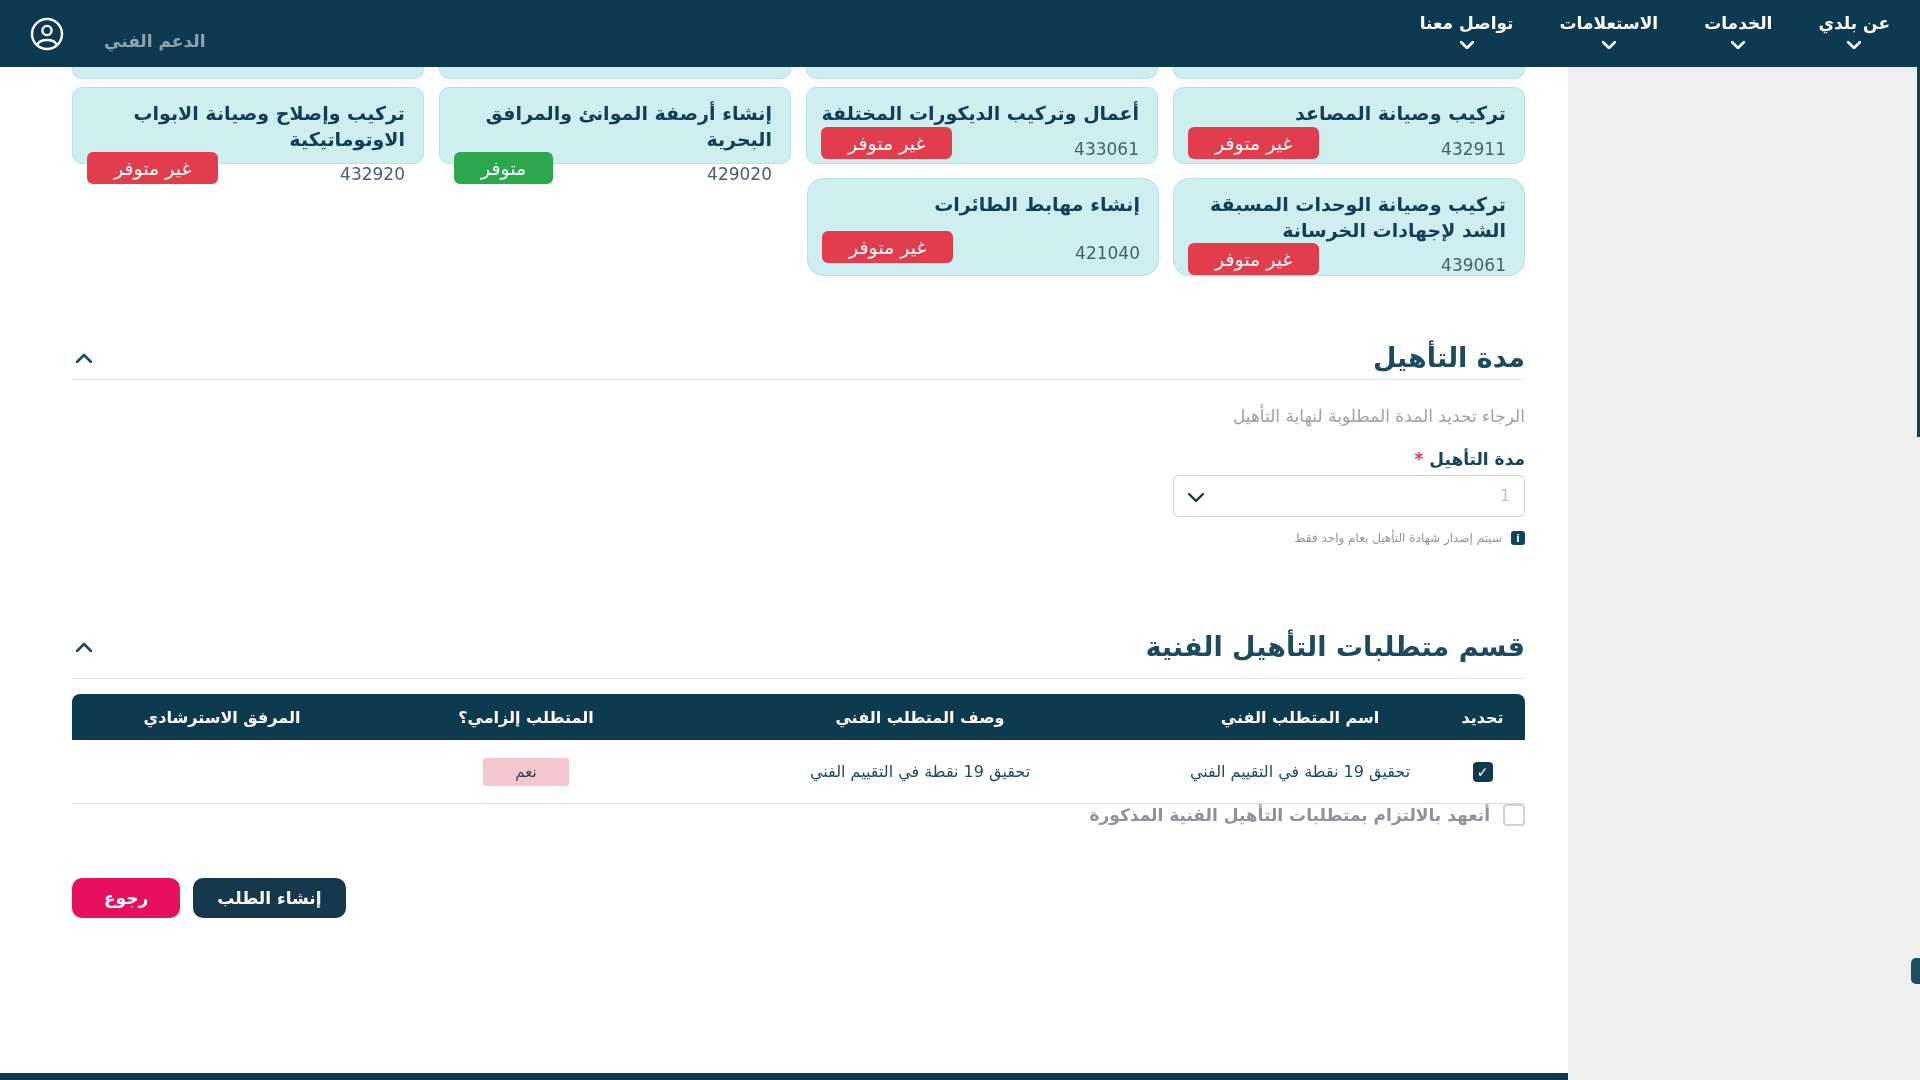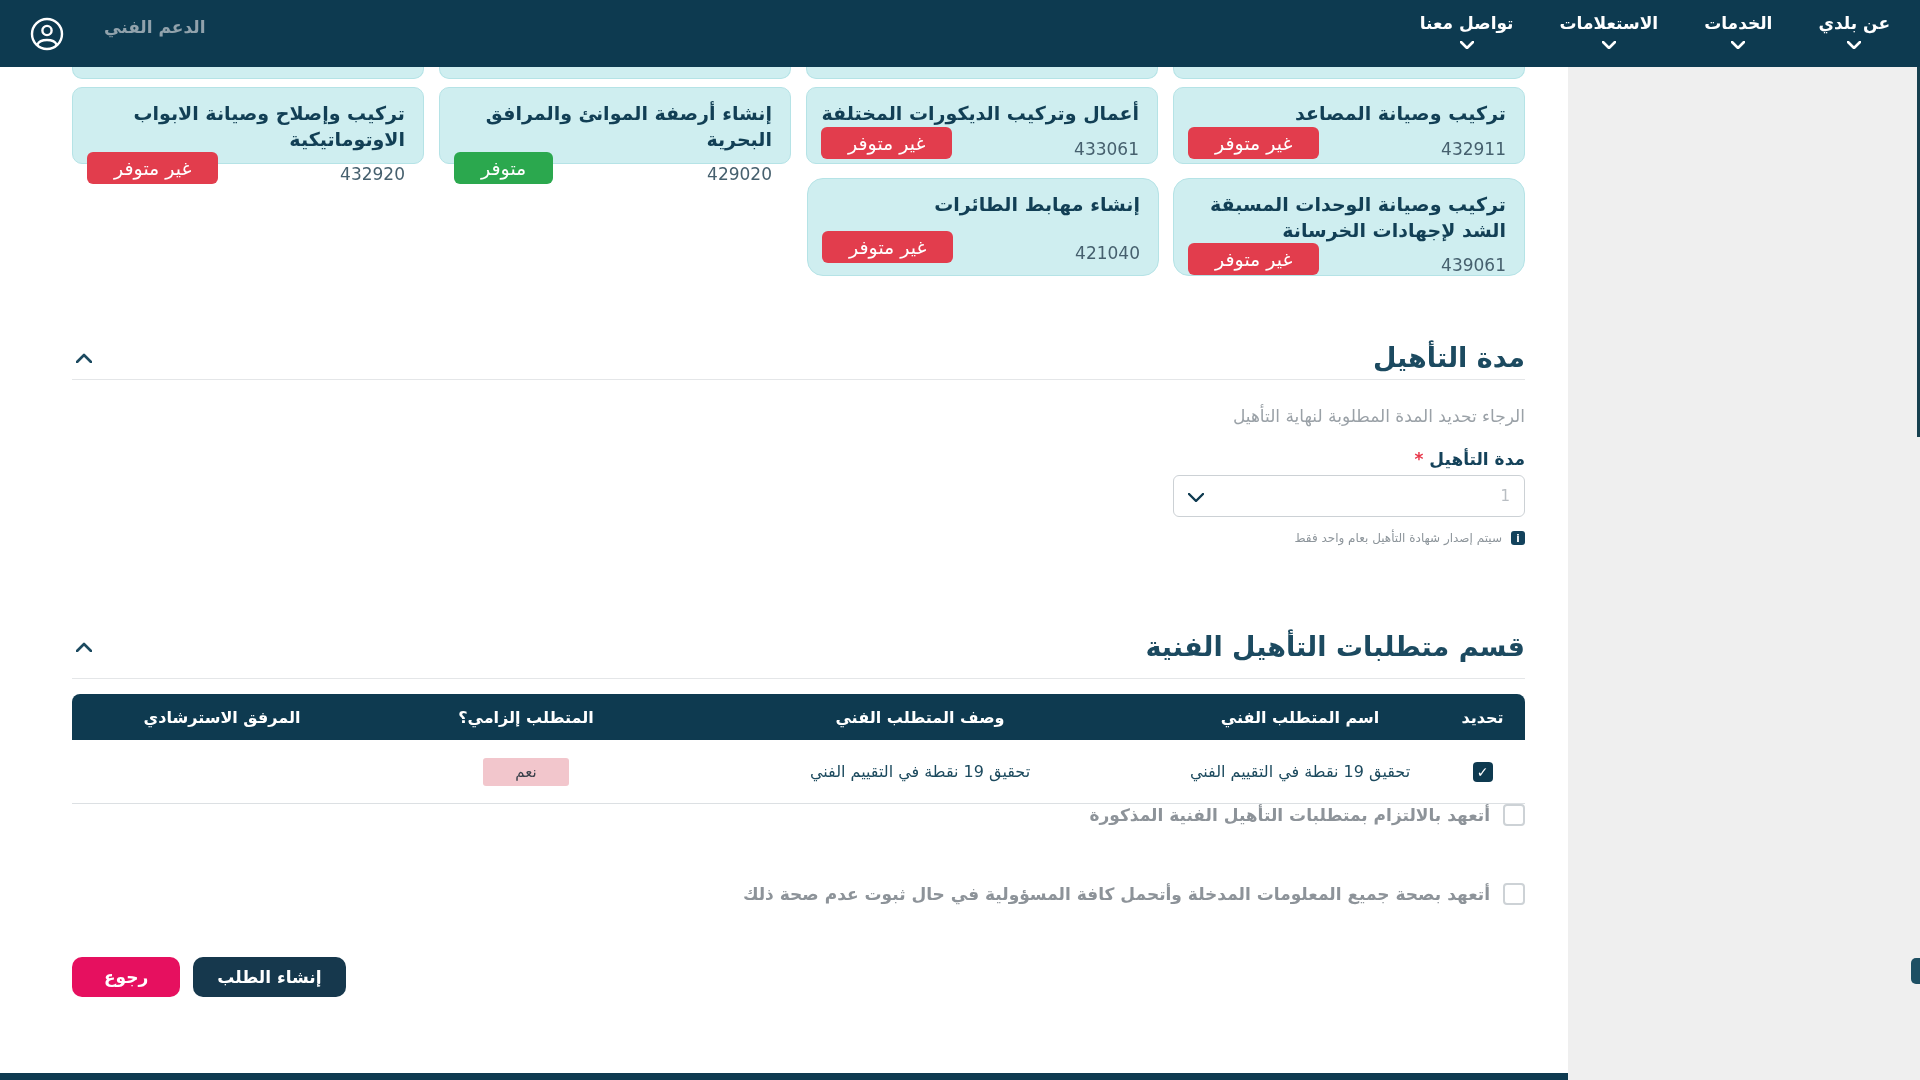--- a/index.html
+++ b/index.html
@@ -6,21 +6,21 @@
   html,body { width:1920px; height:1080px; overflow:hidden; background:#fff;
     font-family:"DejaVu Sans","Liberation Sans",sans-serif; }
   .stage { position:relative; width:1920px; height:1080px; background:#fff; }
 
   
   .topbar { position:absolute; top:0; left:0; width:1920px; height:67px;
     background:#0d3a50; display:flex; justify-content:space-between; align-items:center; z-index:5; }
   .nav { display:flex; gap:46px; padding-right:30px; align-items:flex-start; height:100%; padding-top:13px; }
   .nav-item { display:flex; flex-direction:column; align-items:center; gap:1px; cursor:pointer; }
   .nav-item .lbl { color:#ffffff; font-size:17px; font-weight:bold; white-space:nowrap; }
-  .support { display:flex; align-items:flex-start; gap:40px; padding-left:30px; }
+  .support { display:flex; align-items:flex-end; gap:40px; padding-left:30px; }
   .support .lbl { color:#91a2ac; font-size:17px; font-weight:bold; }
   .user-ic { width:34px; height:34px; }
 
   
   .side-panel { position:absolute; left:1568px; top:67px; width:352px; height:1013px; background:#efefef; }
   .scroll-line { position:absolute; left:1917px; top:67px; width:3px; height:370px; background:#16404f; }
   .scroll-tab { position:absolute; left:1911px; top:958px; width:9px; height:26px; background:#1d4f63; border-radius:5px 0 0 5px; }
 
   
   .main { position:absolute; left:72px; top:67px; width:1453px; }
@@ -253,24 +253,20 @@
           </td>
           <td></td>
         </tr>
       </tbody>
     </table>
 
     <div class="agree ag1">
       <span class="agree-box"></span>
       <span class="agree-lbl">أتعهد بالالتزام بمتطلبات التأهيل الفنية المذكورة</span>
     </div>
-    <div class="agree ag2">
-      <span class="agree-box"></span>
-      <span class="agree-lbl">أتعهد بصحة جميع المعلومات المدخلة وأتحمل كافة المسؤولية في حال ثبوت عدم صحة ذلك</span>
-    </div>
 
     <div class="actions">
       <button class="btn navy">إنشاء الطلب</button>
       <button class="btn pink">رجوع</button>
     </div>
 
   </main>
 
   <div class="footer-strip"></div>
 </div>

